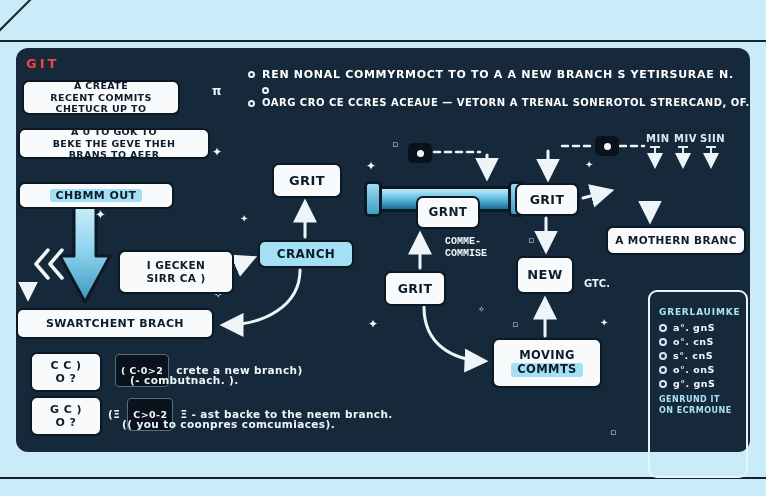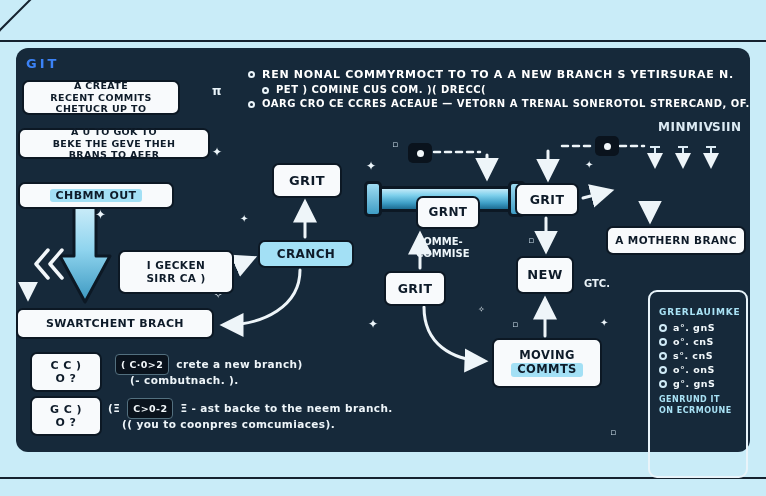--- a/index.html
+++ b/index.html
@@ -6,53 +6,53 @@
     --frame:#c9ecf8; --panel:#16293a; --box_bg:#f8fafc; --ink:#0e1b29;
     --cyan:#a3e0f5; --white_text:#f0f6fa; --cyan_text:#a9e2f5;
   }
   *{margin:0;padding:0;box-sizing:border-box;}
   body{font-family:"DejaVu Sans", sans-serif;}
   .stage{position:relative;width:766px;height:496px;background:var(--frame);overflow:hidden;}
   .rule{position:absolute;left:0;width:766px;height:2px;background:#15222f;}
   .corner-diag{position:absolute;left:-14px;top:12px;width:62px;height:2px;background:#15222f;transform:rotate(-45deg);}
   .panel{position:absolute;left:16px;top:48px;width:734px;height:404px;background:var(--panel);border-radius:12px;}
   .overlay{position:absolute;left:0;top:0;width:734px;height:404px;z-index:1;}
-  .logo{position:absolute;left:10px;top:8px;font-size:13px;font-weight:700;letter-spacing:3px;color:#3b82f6;z-index:3;}
+  .logo{position:absolute;left:10px;top:8px;font-size:13px;font-weight:700;letter-spacing:3px;color:#ef4444;z-index:3;}
   .pi{position:absolute;left:196px;top:36px;font-size:12px;font-weight:700;color:#e9f3f8;z-index:3;}
   .wbox{position:absolute;background:var(--box_bg);border:2.5px solid #0c1824;border-radius:7px;color:var(--ink);
         font-weight:700;display:flex;flex-direction:column;align-items:center;justify-content:center;
         text-align:center;line-height:1.2;letter-spacing:.4px;z-index:3;}
   .cfill{background:var(--cyan);}
   .cspan{background:var(--cyan);padding:0 6px;border-radius:3px;}
   .pipe{position:absolute;left:356px;top:138px;width:156px;height:26px;border:3px solid #0c1824;border-radius:4px;z-index:2;
         background:linear-gradient(180deg,#c2e9f8 0%,#7ed0ec 32%,#3e9ec6 70%,#1d6c92 100%);}
   .ring-cap{position:absolute;width:18px;height:36px;border:3px solid #0c1824;border-radius:5px;z-index:2;
         background:linear-gradient(180deg,#9fdcf2,#3f9dc5);}
   .chip{position:absolute;width:24px;height:20px;background:#0a131d;border-radius:5px;z-index:3;
         display:flex;align-items:center;justify-content:center;}
   .chip::after{content:"";width:7px;height:7px;background:#f2f7fa;border-radius:50%;}
   .notes{position:absolute;left:232px;top:20px;width:502px;z-index:3;color:#ffffff;}
   .note{display:flex;gap:7px;margin-bottom:3px;font-weight:700;}
   .note .ring{margin-top:3px;width:7px;height:7px;border:2px solid #e9f3f8;border-radius:50%;flex:none;}
   .note.n1 .t{font-size:11px;letter-spacing:.7px;}
   .note.n2{margin-left:14px;}
   .note.n2 .t{font-size:10px;letter-spacing:.5px;}
   .note.n3 .t{font-size:10px;letter-spacing:.5px;}
-  .comme{position:absolute;left:400px;top:188px;font-size:10px;font-weight:700;color:#eef6fa;line-height:1.15;z-index:3;}
+  .comme{position:absolute;left:429px;top:188px;font-size:10px;font-weight:700;color:#eef6fa;line-height:1.15;z-index:3;font-family:Liberation Mono, monospace;}
   .gtc{position:absolute;left:568px;top:230px;font-size:10px;font-weight:700;color:#eaf3f8;z-index:3;}
-  .tick{position:absolute;top:72px;font-size:12px;font-weight:700;color:#dcebf4;letter-spacing:.5px;z-index:3;margin-left:12px;}
+  .tick{position:absolute;top:85px;font-size:10px;font-weight:700;color:#dcebf4;letter-spacing:.5px;z-index:3;}
   .legend{position:absolute;left:632px;top:242px;width:100px;height:188px;border:2.5px solid #e9f4fa;border-radius:9px;
           padding:15px 9px;z-index:3;}
   .legend-title{font-size:9px;font-weight:700;color:var(--cyan_text);letter-spacing:.8px;margin-bottom:5px;}
   .legend-item{display:flex;align-items:center;gap:6px;margin:3px 0;}
   .legend-ring{width:8px;height:8px;border:2.5px solid #cfeaf6;border-radius:50%;flex:none;}
   .legend-item .txt{font-size:9.5px;font-weight:700;color:#f1f7fa;letter-spacing:.5px;}
   .legend-footer{font-size:8px;font-weight:700;color:var(--cyan_text);margin-top:6px;line-height:1.35;letter-spacing:.5px;}
   .bline{position:absolute;color:#eef5f9;font-weight:700;font-size:10.5px;letter-spacing:.4px;z-index:3;white-space:nowrap;}
-  .badge{display:inline-block;background:#0a131d;border:1.5px solid #53707f;border-radius:4px;padding:4px 5px;
+  .badge{display:inline-block;background:#0a131d;border:1.5px solid #53707f;border-radius:4px;padding:10px 5px;
          margin:0 3px;font-size:9.5px;color:#f2f7fa;}
   .spark{position:absolute;color:#ecf5fa;z-index:2;line-height:1;}
   .sq{color:#c9dce8;}
 </style>
 </head>
 <body>
 
 <div class="stage">
   <div class="rule" style="top:40px"></div>
   <div class="rule" style="top:477px"></div>
@@ -108,21 +108,20 @@
     <div class="logo">GIT</div>
     <span class="pi">π</span>
 
     <div class="notes">
       <div class="note n1">
         <span class="ring"></span>
         <span class="t">REN NONAL COMMYRMOCT TO TO A A NEW BRANCH S YETIRSURAE N.</span>
       </div>
       <div class="note n2">
         <span class="ring"></span>
-        <span class="t">PET ) COMINE CUS COM. )( DRECC(</span>
       </div>
       <div class="note n3">
         <span class="ring"></span>
         <span class="t">OARG CRO CE CCRES ACEAUE — VETORN A TRENAL SONEROTOL STRERCAND, OF.</span>
       </div>
     </div>
 
     <div class="wbox" style="left:6px;top:32px;width:158px;height:35px;font-size:9.5px">
       <span>A CREATE</span>
       <span>RECENT COMMITS</span>

